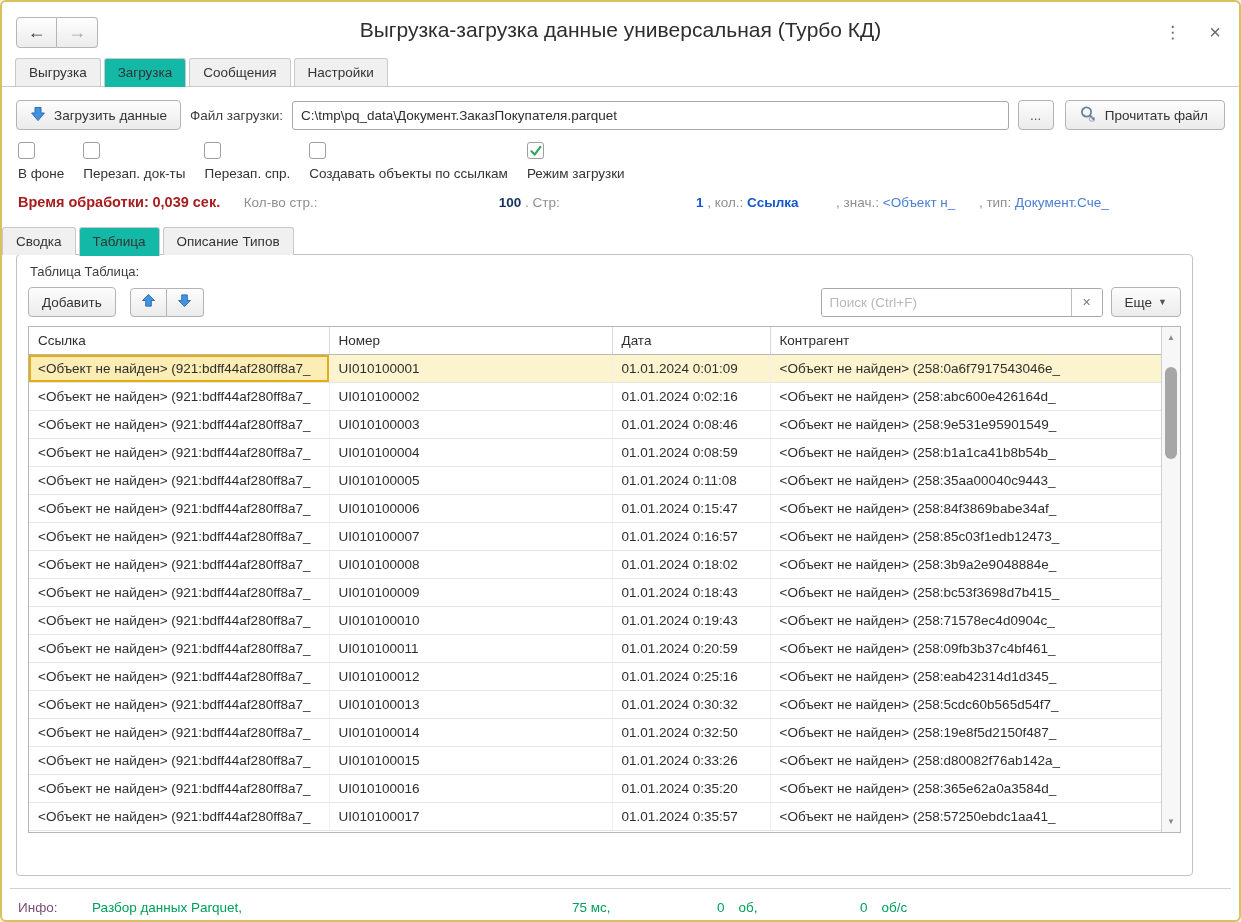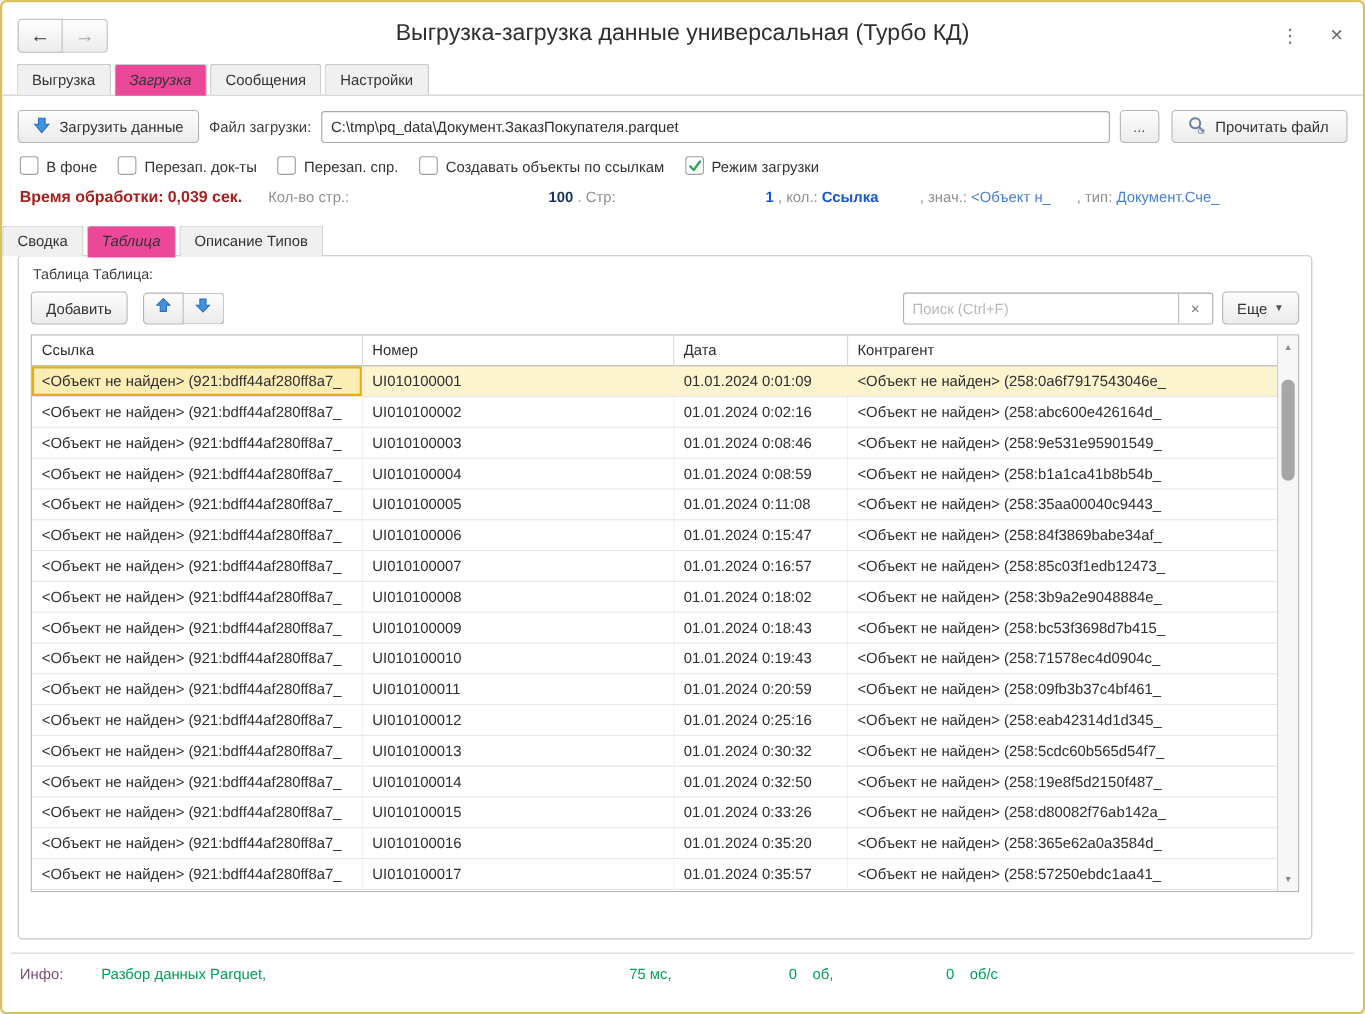--- a/index.html
+++ b/index.html
@@ -27,40 +27,40 @@
   .dots-icon { color:#6b6b6b; font-size:17px; line-height:1; letter-spacing:0; cursor:pointer; }
   .close-icon { color:#6b6b6b; font-size:20px; line-height:1; cursor:pointer; }
 
   
   .tabstrip { display:flex; align-items:flex-end; padding-left:13px; border-bottom:1px solid #c9c9c9; margin-top:8px; }
   .tab {
     font-size:13.5px; color:#333; padding:6px 13px 6px; background:#f0f0f0;
     border:1px solid #c9c9c9; border-bottom:none; border-radius:3px 3px 0 0;
     margin-right:3px; cursor:pointer; position:relative;
   }
-  .tab.active { background:#ec4899; margin-bottom:-1px; padding-bottom:7px; z-index:2;font-style:italic; }
+  .tab.active { background:#14b8a6; margin-bottom:-1px; padding-bottom:7px; z-index:2; }
 
   
   .toolbar { display:flex; align-items:center; gap:9px; padding:13px 14px 0 14px; }
   .btn {
     display:inline-flex; align-items:center; justify-content:center; gap:8px;
     border:1px solid #b3b3b3; border-radius:4px; background:linear-gradient(#fdfdfd,#ebebeb);
     font-size:13.5px; color:#333; padding:5px 13px; height:30px; cursor:pointer; white-space:nowrap;
   }
   .field-label { font-size:13.5px; color:#3c3c3c; white-space:nowrap; }
   .text-input {
     flex:1; height:29px; border:1px solid #a8a8a8; border-radius:3px; padding:0 8px;
     font-size:13.5px; color:#2e2e2e; font-family:"Liberation Sans", sans-serif; outline:none; min-width:0;
   }
   .browse-btn { width:36px; padding:5px 0; color:#555; }
   .read-btn { margin-left:2px; padding-right:16px; }
 
   
   .checks { display:flex; align-items:center; gap:19px; padding:12px 16px 0 16px; }
-  .check { display:flex; align-items:flex-end; gap:7px; font-size:13.5px; color:#333; cursor:pointer; }
+  .check { display:flex; align-items:flex-start; gap:7px; font-size:13.5px; color:#333; cursor:pointer;flex-direction:column; }
   .cb-box { width:17px; height:17px; border:1px solid #9f9f9f; border-radius:3px; background:#fff;
     display:flex; align-items:center; justify-content:center; }
   .cb-box svg { display:none; }
   .check.checked .cb-box svg { display:block; }
 
   
   .statusline { padding:13px 16px 0 16px; font-size:13.5px; white-space:nowrap; color:#8f8f8f; }
   .st-red { color:#a61e1e; font-weight:bold; font-size:14.5px; }
   .st-gray { color:#8f8f8f; }
   .st-navy { color:#16325c; font-weight:bold; display:inline-block; width:200px; text-align:right; }

